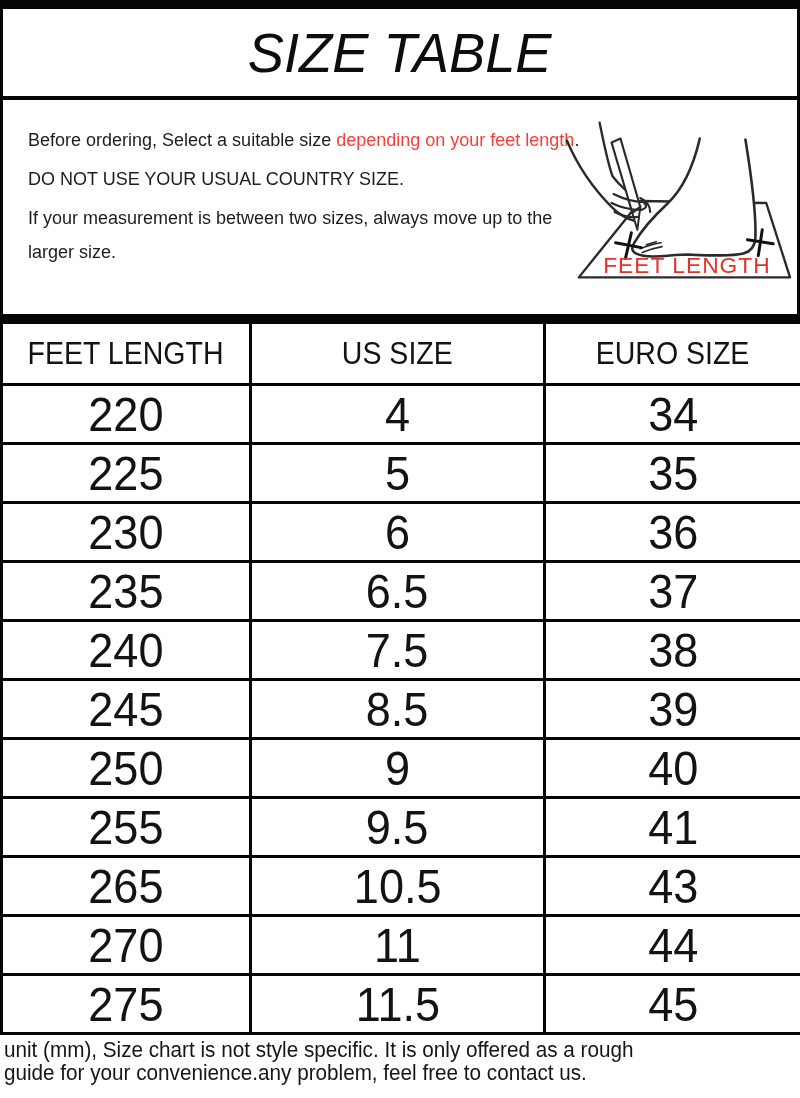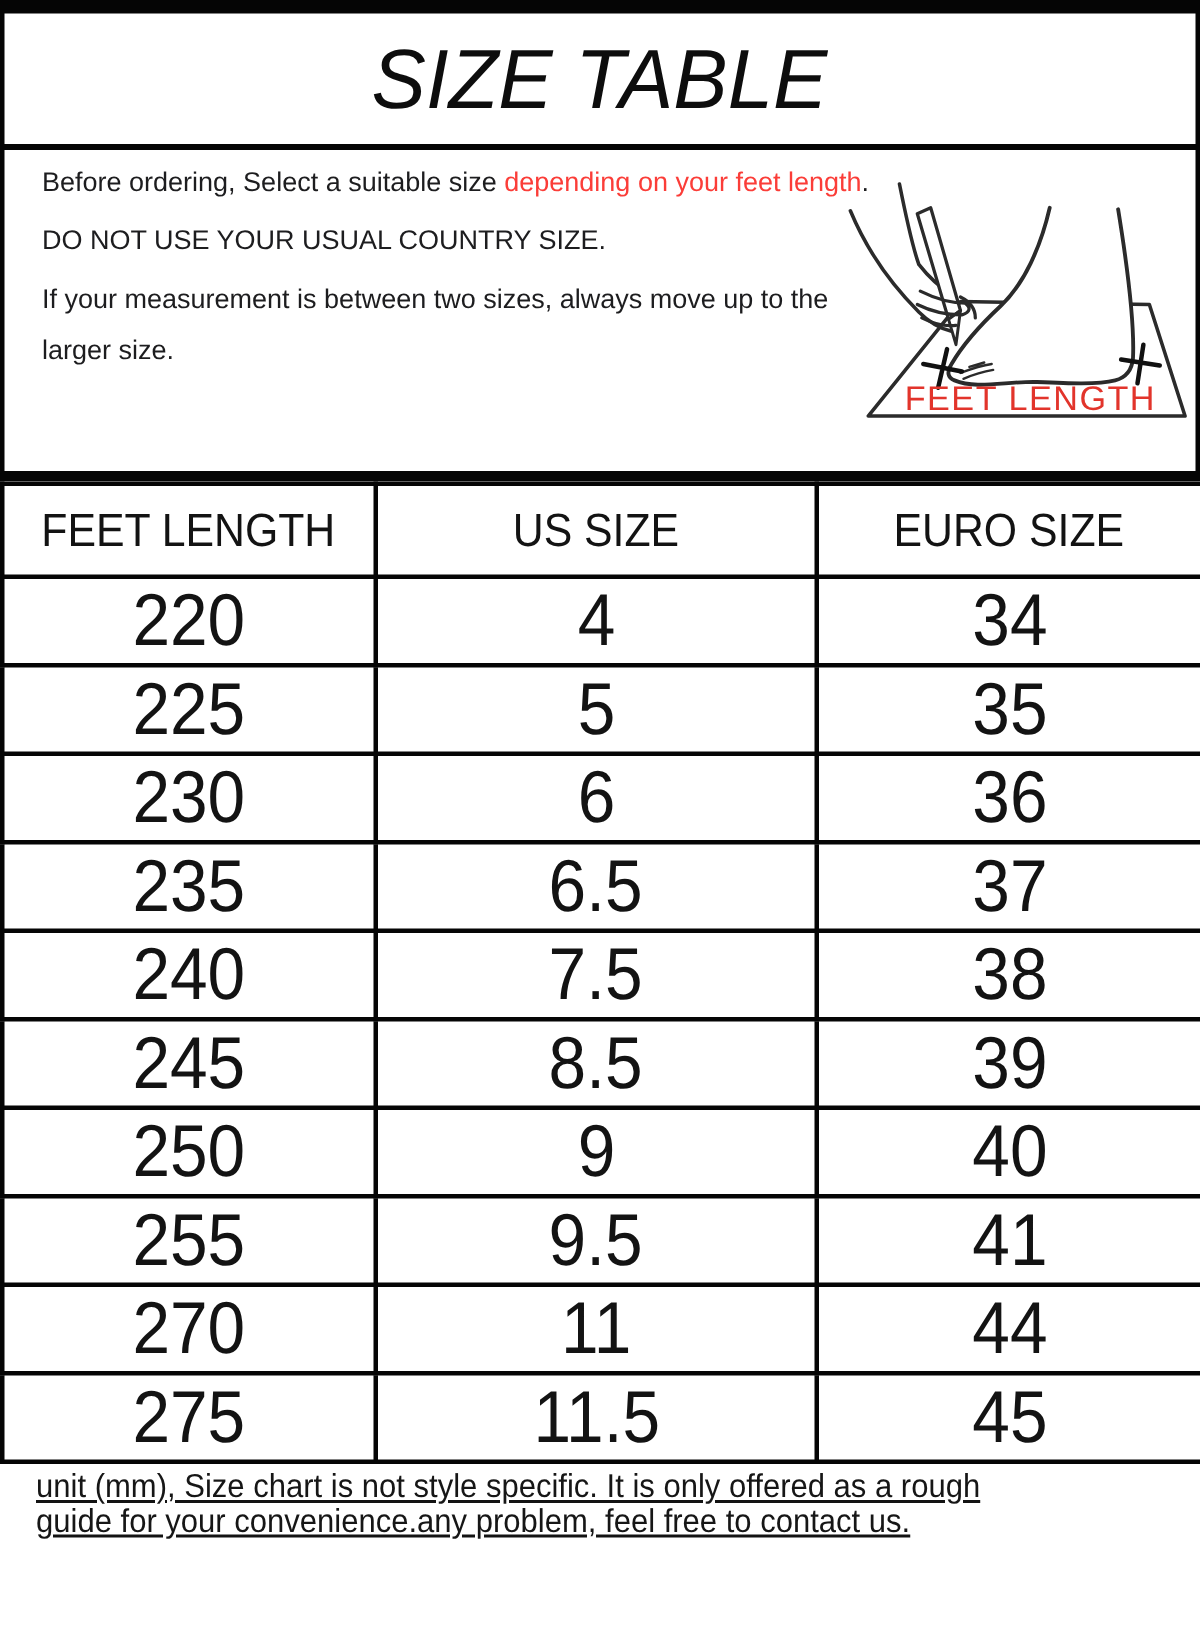--- a/index.html
+++ b/index.html
@@ -25,21 +25,21 @@
   }
 
   
   .instructions {
     position: relative;
     height: 214px;
     border-left: 3px solid #050505;
     border-right: 3px solid #050505;
     background: #fff;
   }
-  .instr-text { position: absolute; left: 25px; top: 4px; width: 552px; }
+  .instr-text { position: absolute; left: 25px; top: 23px; width: 552px; }
   .instr-text p { margin: 0 0 5px 0; font-size: 18px; line-height: 34px; color: #1d1d1f; }
   .red-em { font-weight: normal; }
 
   .illus { position: absolute; top: 2px; right: 2px; width: 238px; height: 202px; }
   .illus svg { width: 100%; height: 100%; }
 
   
   .table-wrap { border-top: 7px solid #050505; }
   table.size-table {
     width: 800px; border-collapse: collapse; table-layout: fixed;
@@ -47,21 +47,21 @@
   }
   table.size-table th, table.size-table td {
     border: 3px solid #050505; text-align: center; vertical-align: middle;
     padding: 0; color: #131313;
   }
   table.size-table th { height: 62px; font-weight: normal; font-size: 31px; }
   table.size-table td { height: 51px; font-size: 49px; }
   .cond { display: inline-block; transform: scaleX(0.92); transform-origin: center; white-space: nowrap; }
 
   
-  .footer { padding: 3px 6px 0 24px; text-decoration: underline; }
+  .footer { padding: 3px 6px 0 4px; }
   .footer-line {
     font-size: 22px; line-height: 23px; color: #161616;
     white-space: nowrap; transform: scaleX(0.94); transform-origin: left center;
   }
 </style>
 </head>
 <body>
 
 <div class="page">
 
@@ -157,20 +157,25 @@
             <td><span class="cond">250</span></td>
             <td><span class="cond">9</span></td>
             <td><span class="cond">40</span></td>
           </tr>
           <tr>
             <td><span class="cond">255</span></td>
             <td><span class="cond">9.5</span></td>
             <td><span class="cond">41</span></td>
           </tr>
           <tr>
+            <td><span class="cond">265</span></td>
+            <td><span class="cond">10.5</span></td>
+            <td><span class="cond">43</span></td>
+          </tr>
+          <tr>
             <td><span class="cond">270</span></td>
             <td><span class="cond">11</span></td>
             <td><span class="cond">44</span></td>
           </tr>
           <tr>
             <td><span class="cond">275</span></td>
             <td><span class="cond">11.5</span></td>
             <td><span class="cond">45</span></td>
           </tr>
         </tbody>

